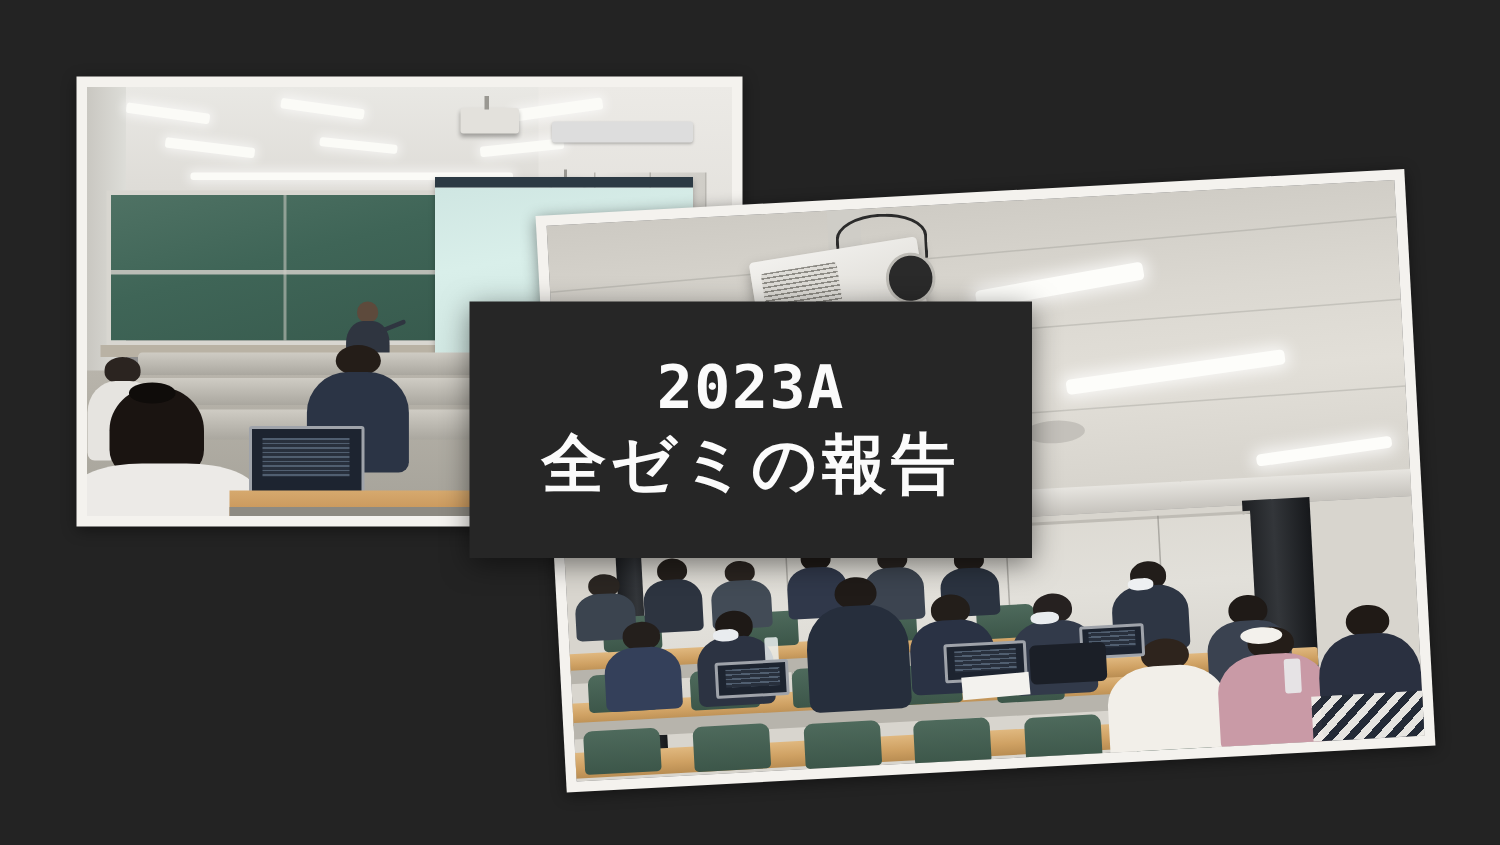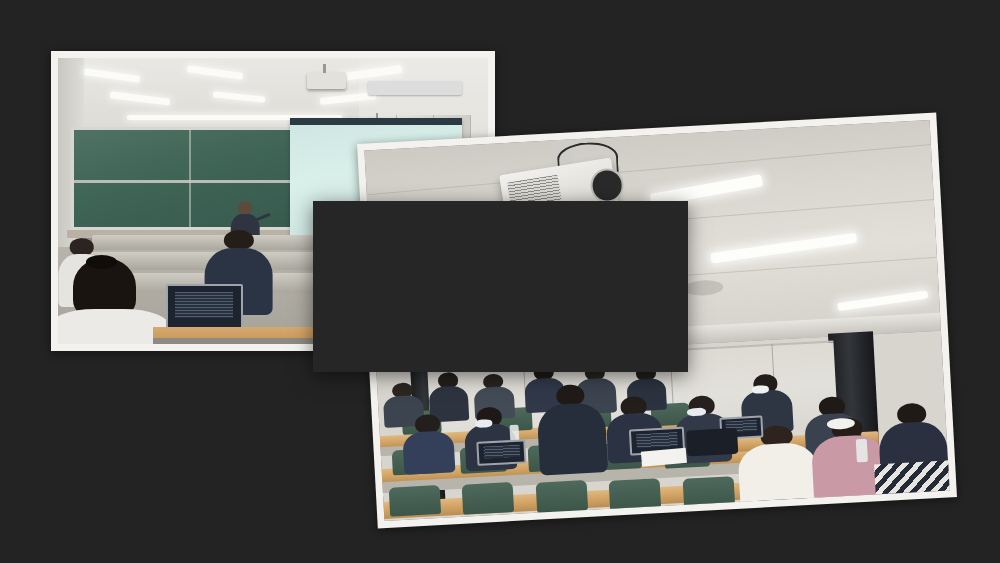--- a/index.html
+++ b/index.html
@@ -314,15 +314,17 @@
       <div class="rp-bottle" style="left:23%;top:76%;width:1.5%;height:4.5%"></div>
       <div class="lp-laptop" style="left:44%;top:79%;width:9%;height:6%"></div>
       <div class="lp-laptop" style="left:17%;top:80%;width:8%;height:5.5%"></div>
       <div class="lp-laptop" style="left:60%;top:77%;width:7%;height:5%"></div>
       <div style="position:absolute;left:54%;top:80%;width:9%;height:7%;background:#1b1f27;border-radius:4px"></div>
       <div style="position:absolute;left:46%;top:85%;width:8%;height:4%;background:#f3f2ee;transform:rotate(-2deg)"></div>
     </div>
   </div>
 
   <div id="title-box">
+    <div id="title-line1">2023A</div>
+    <div id="title-line2">全ゼミの報告</div>
   </div>
 
 </div>
 
 </body></html>

